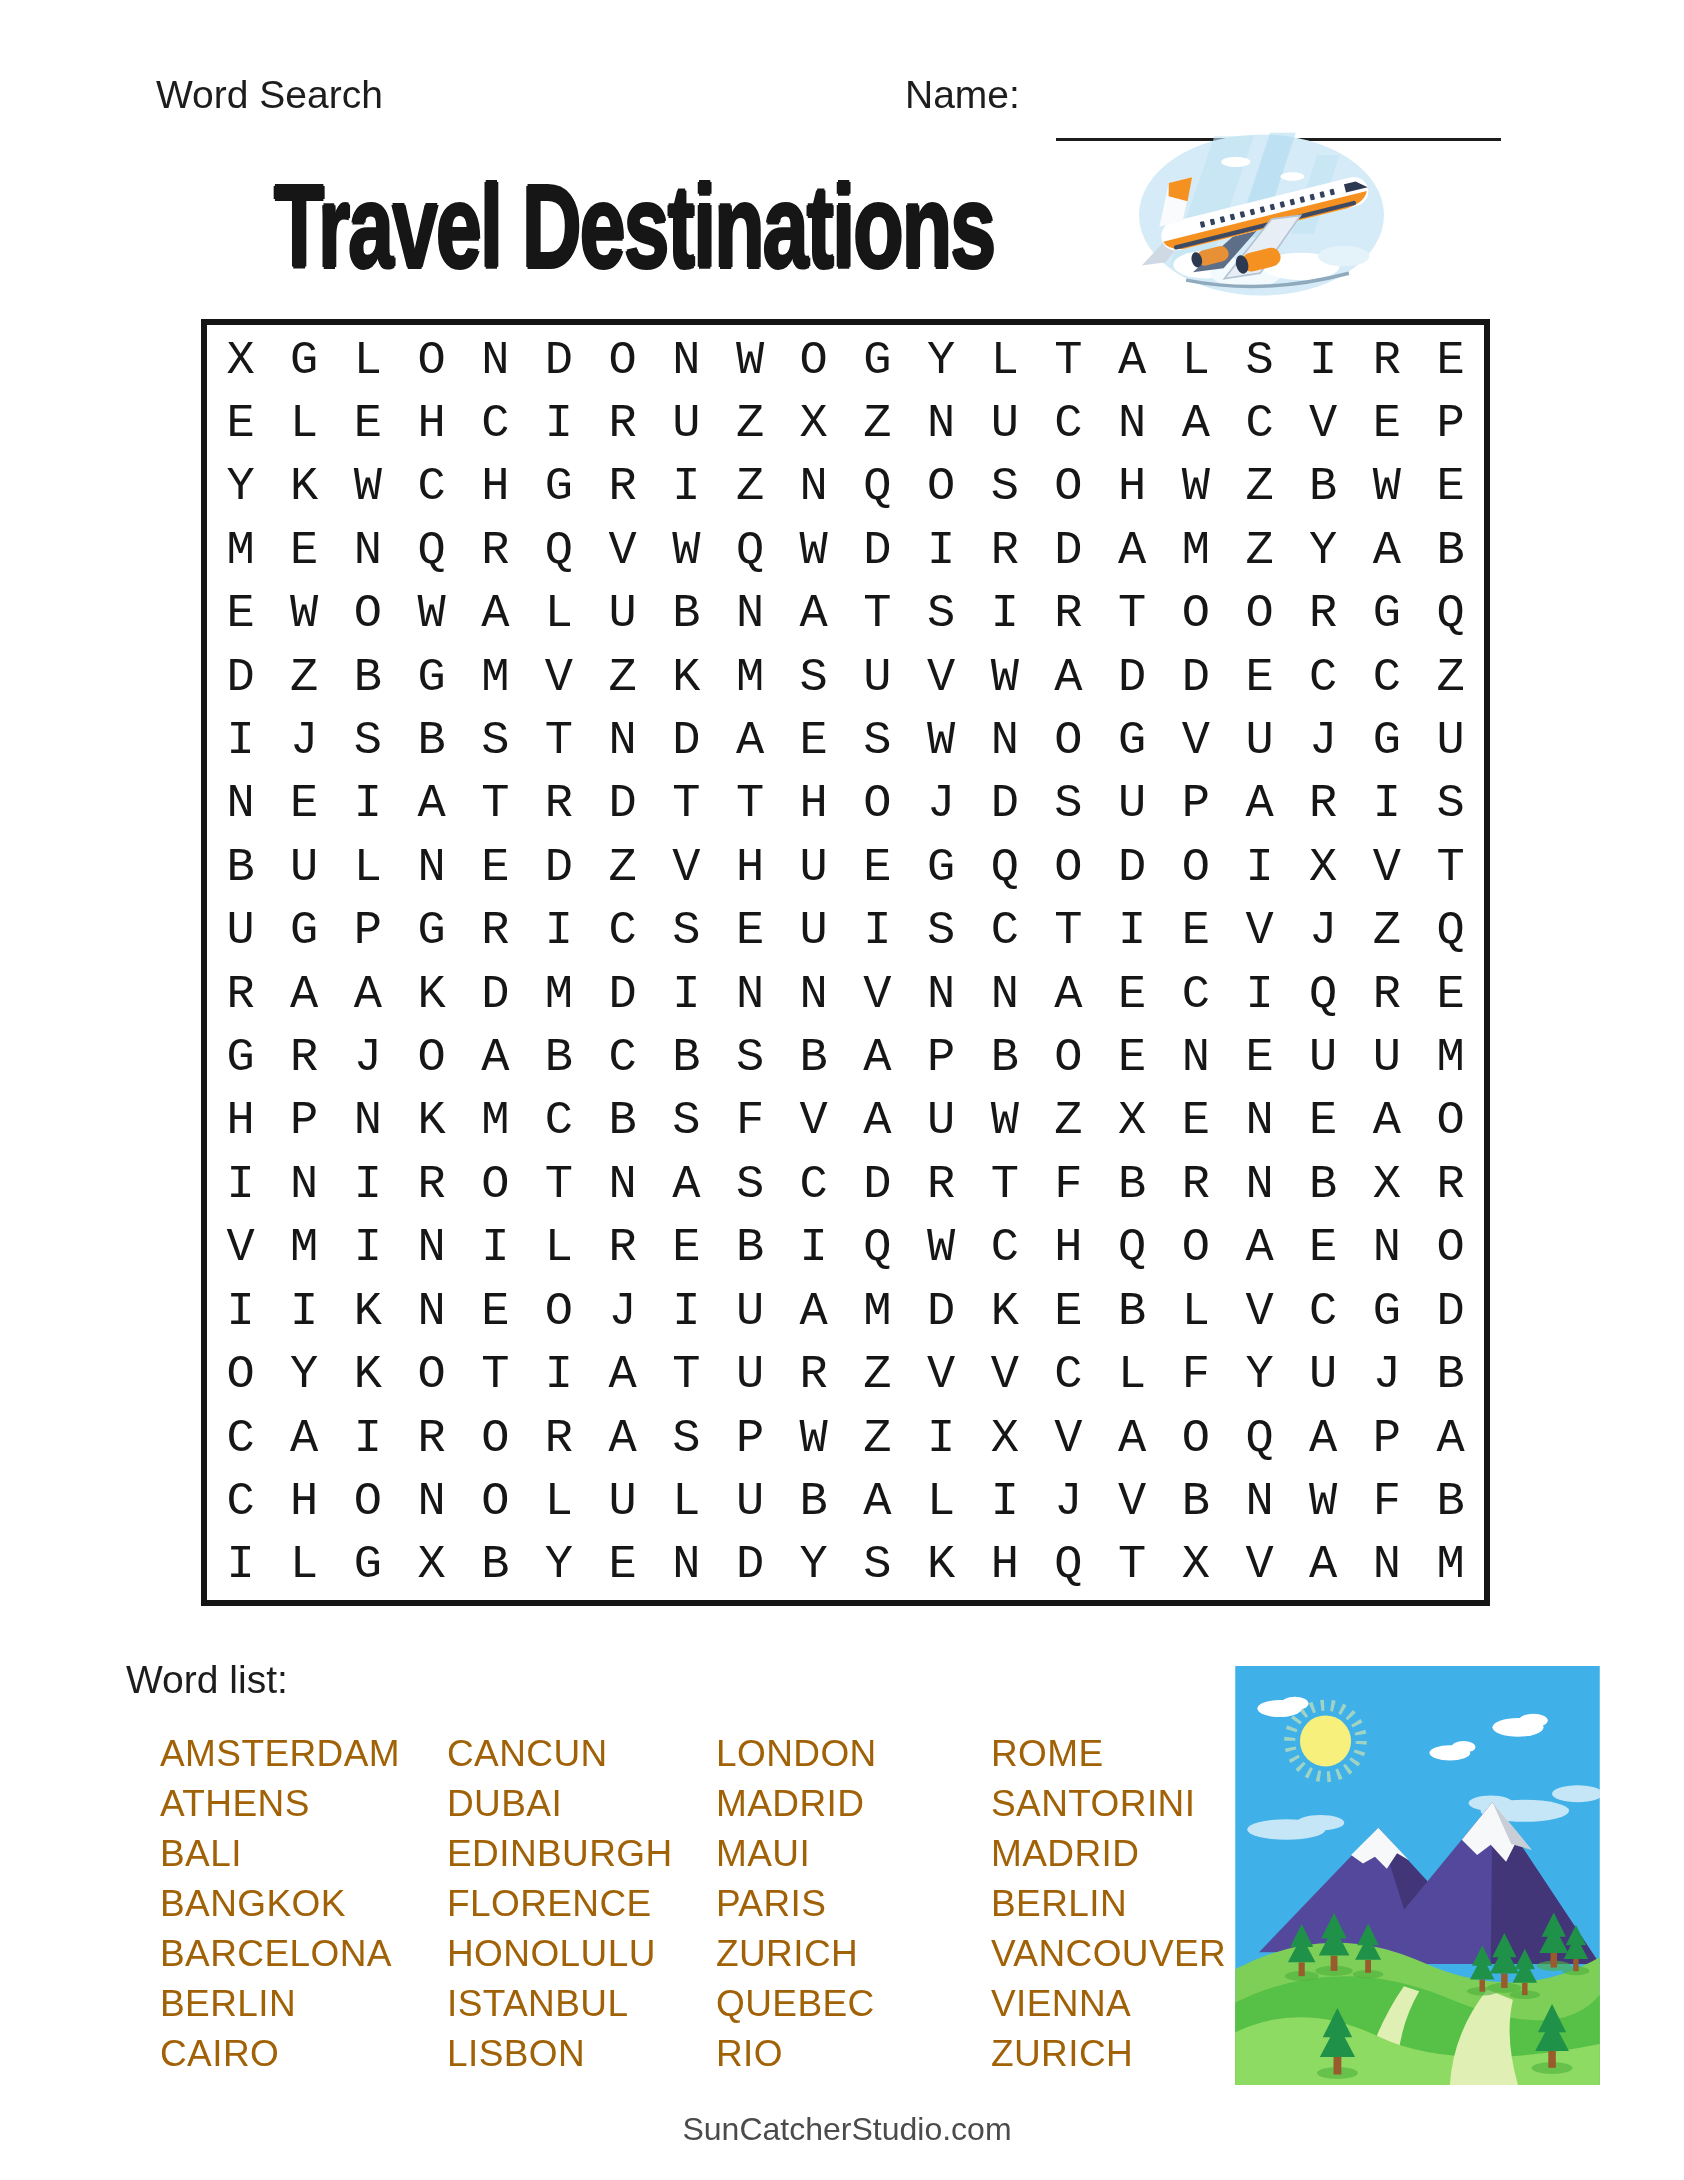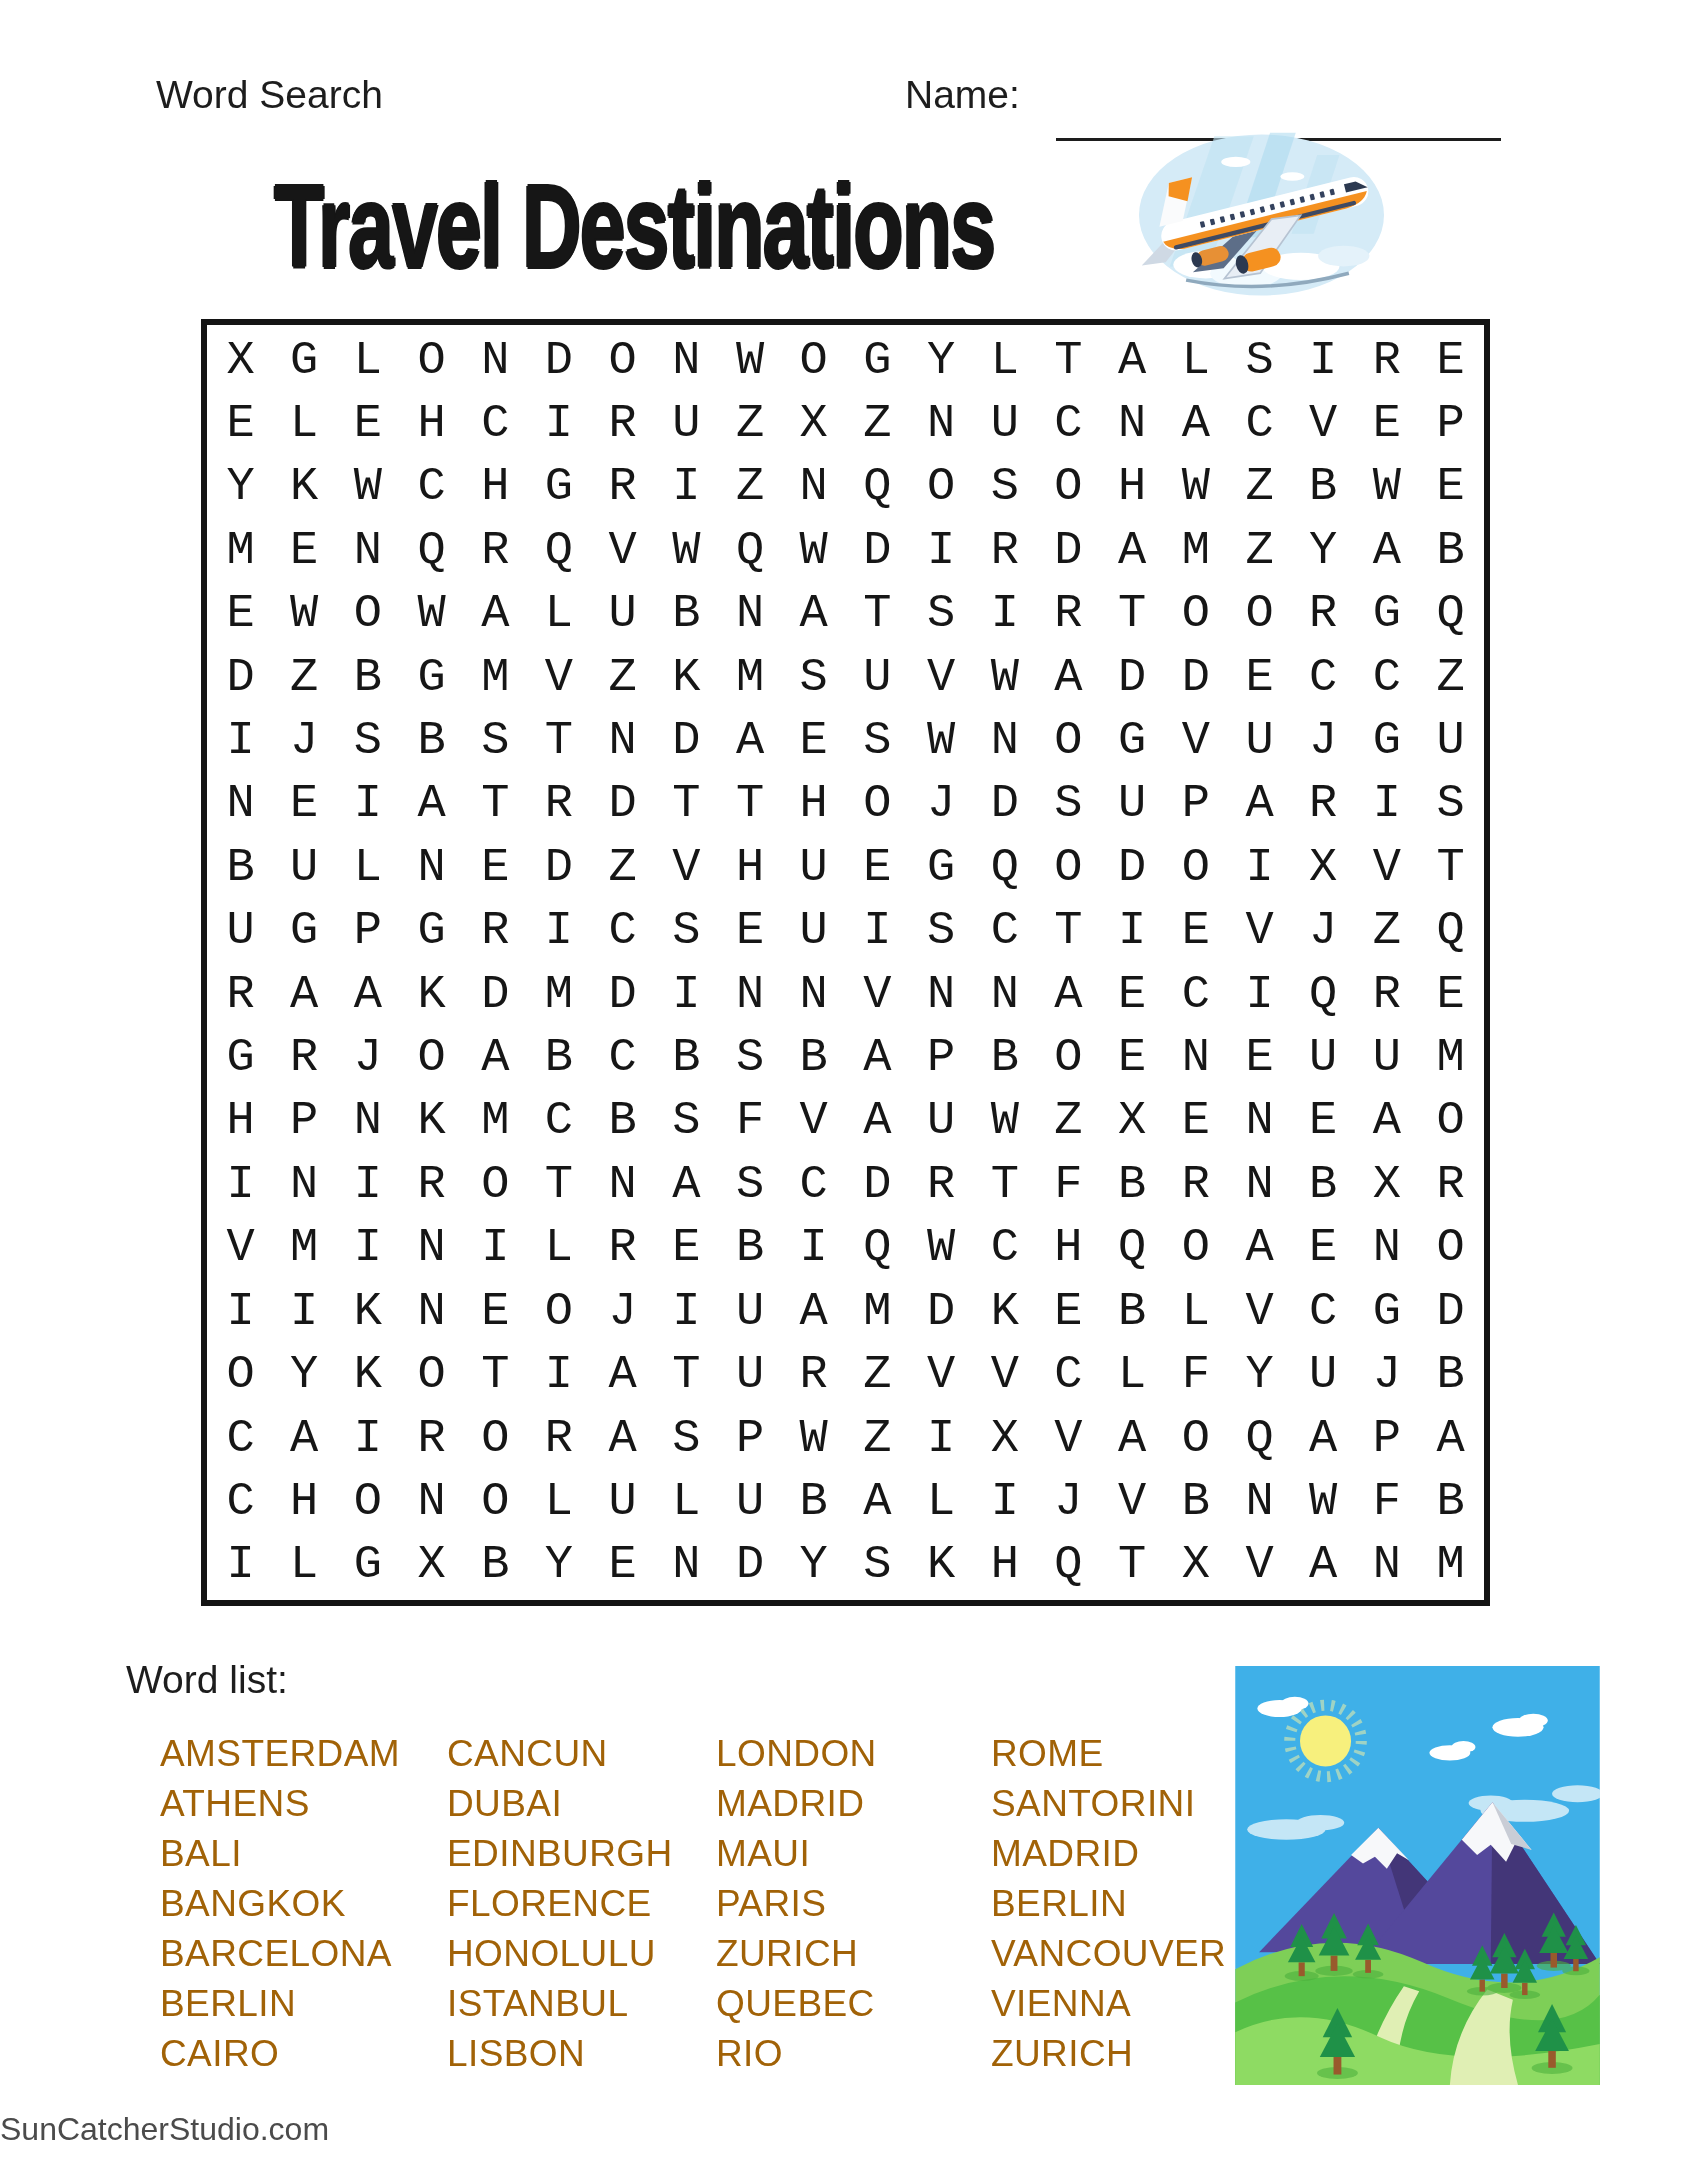--- a/index.html
+++ b/index.html
@@ -24,22 +24,22 @@
   .grid-cell{flex:1;display:flex;align-items:center;justify-content:center;
              font-family:"Liberation Mono",monospace;font-size:47px;font-weight:500;color:#161616;}
 
   .wl-label{position:absolute;left:126px;top:1658px;font-size:39px;font-weight:400;color:#1d1d1d;}
   .wl-col{position:absolute;top:1729px;width:273px;}
   .word-item{font-size:37px;line-height:50px;letter-spacing:0.4px;color:#a16207;}
   .wl-col-1{left:160px;} .wl-col-2{left:447px;} .wl-col-3{left:716px;} .wl-col-4{left:991px;}
 
   .scene{position:absolute;left:1235px;top:1666px;width:365px;height:419px;}
 
-  .footer{position:absolute;left:0;right:0;top:2111px;
-          font-size:32px;color:#4b4b4b;}
+  .footer{position:absolute;left:0;right:0;top:2111px;text-align:center;
+          font-size:32px;color:#4b4b4b;padding-left:9px;}
 </style>
 </head>
 <body>
 
 <div class="page">
 
   <div class="ws-type">Word Search</div>
   <div class="name-label">Name:</div>
   <div class="name-line"></div>
 

